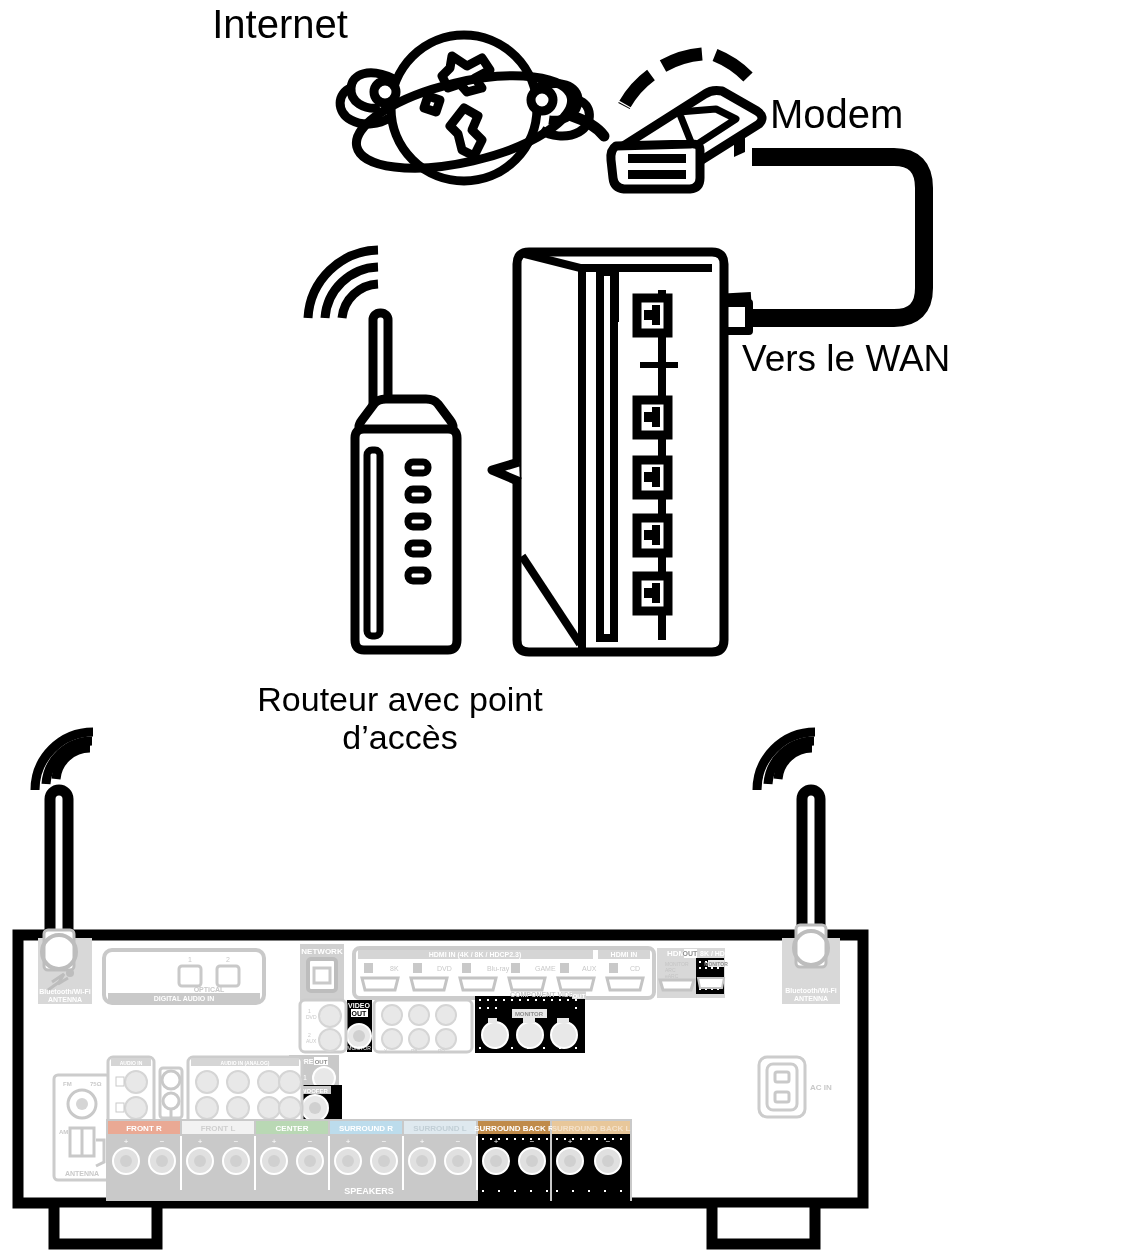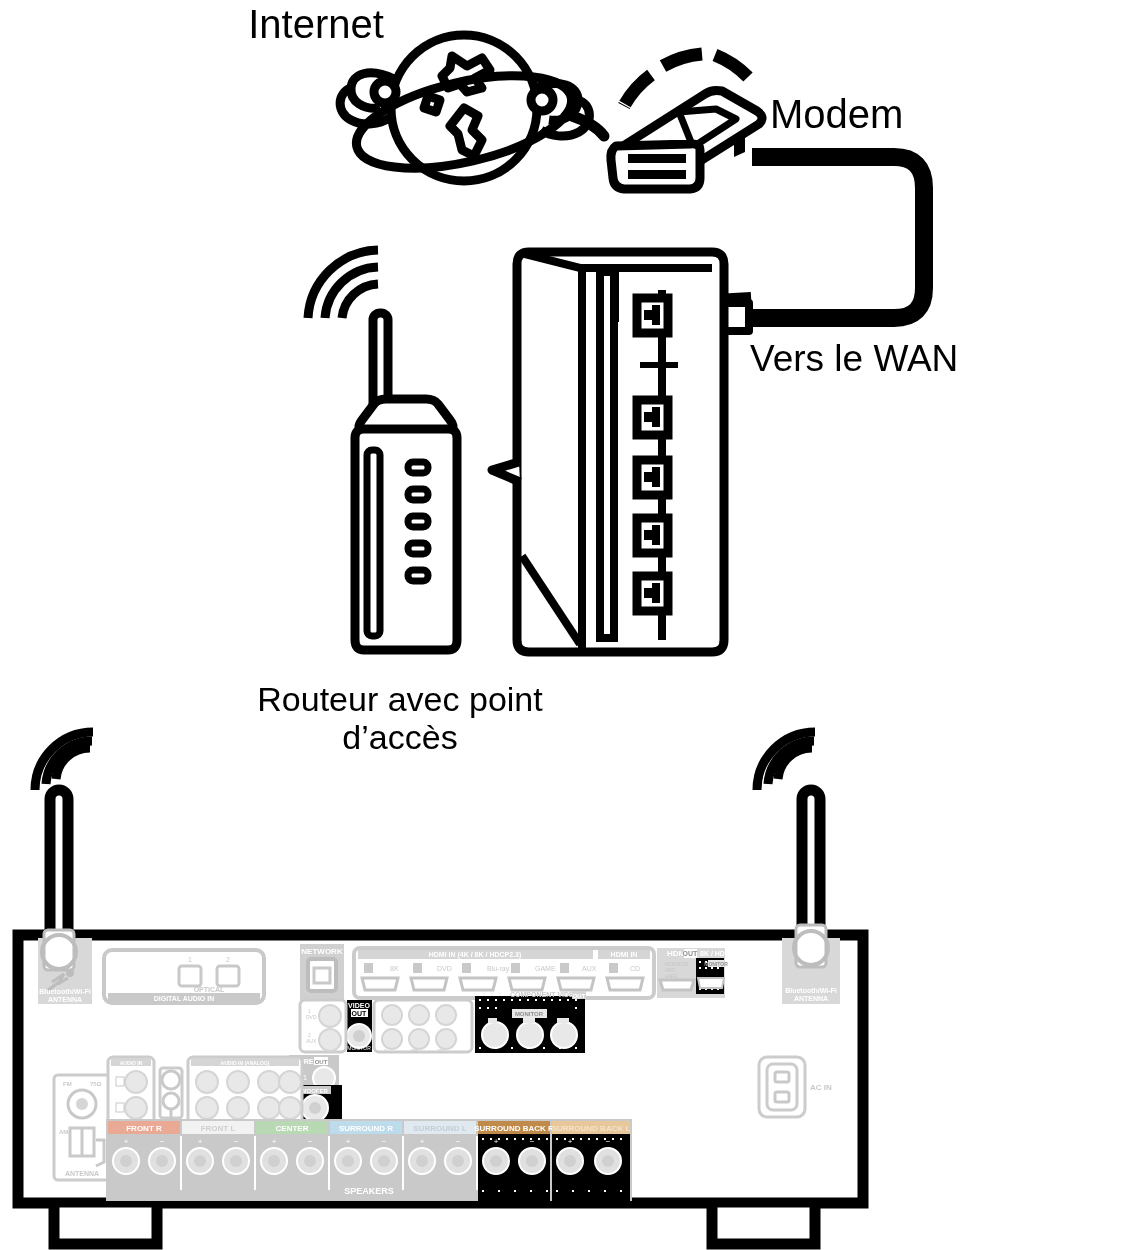--- a/index.html
+++ b/index.html
@@ -22,30 +22,28 @@
     position: absolute;
     font-family: "Liberation Sans", sans-serif;
     color: #000000;
     white-space: pre;
     line-height: 1.12;
   }
   #label-internet {
     left: 0; top: 2px; width: 560px;
     text-align: center;
     font-size: 40px;
-    padding-left: 36px;
   }
   #label-modem {
     left: 770px; top: 92px;
     font-size: 40px;
   }
   #label-wan {
     left: 742px; top: 338px;
     font-size: 37px;
-    margin-left: 8px;
   }
   #label-router {
     left: 120px; top: 680px; width: 560px;
     text-align: center;
     font-size: 34px;
   }
   svg { display: block; }
   .svgholder { position: absolute; left: 12px; top: 0; }
 </style>
 </head>

